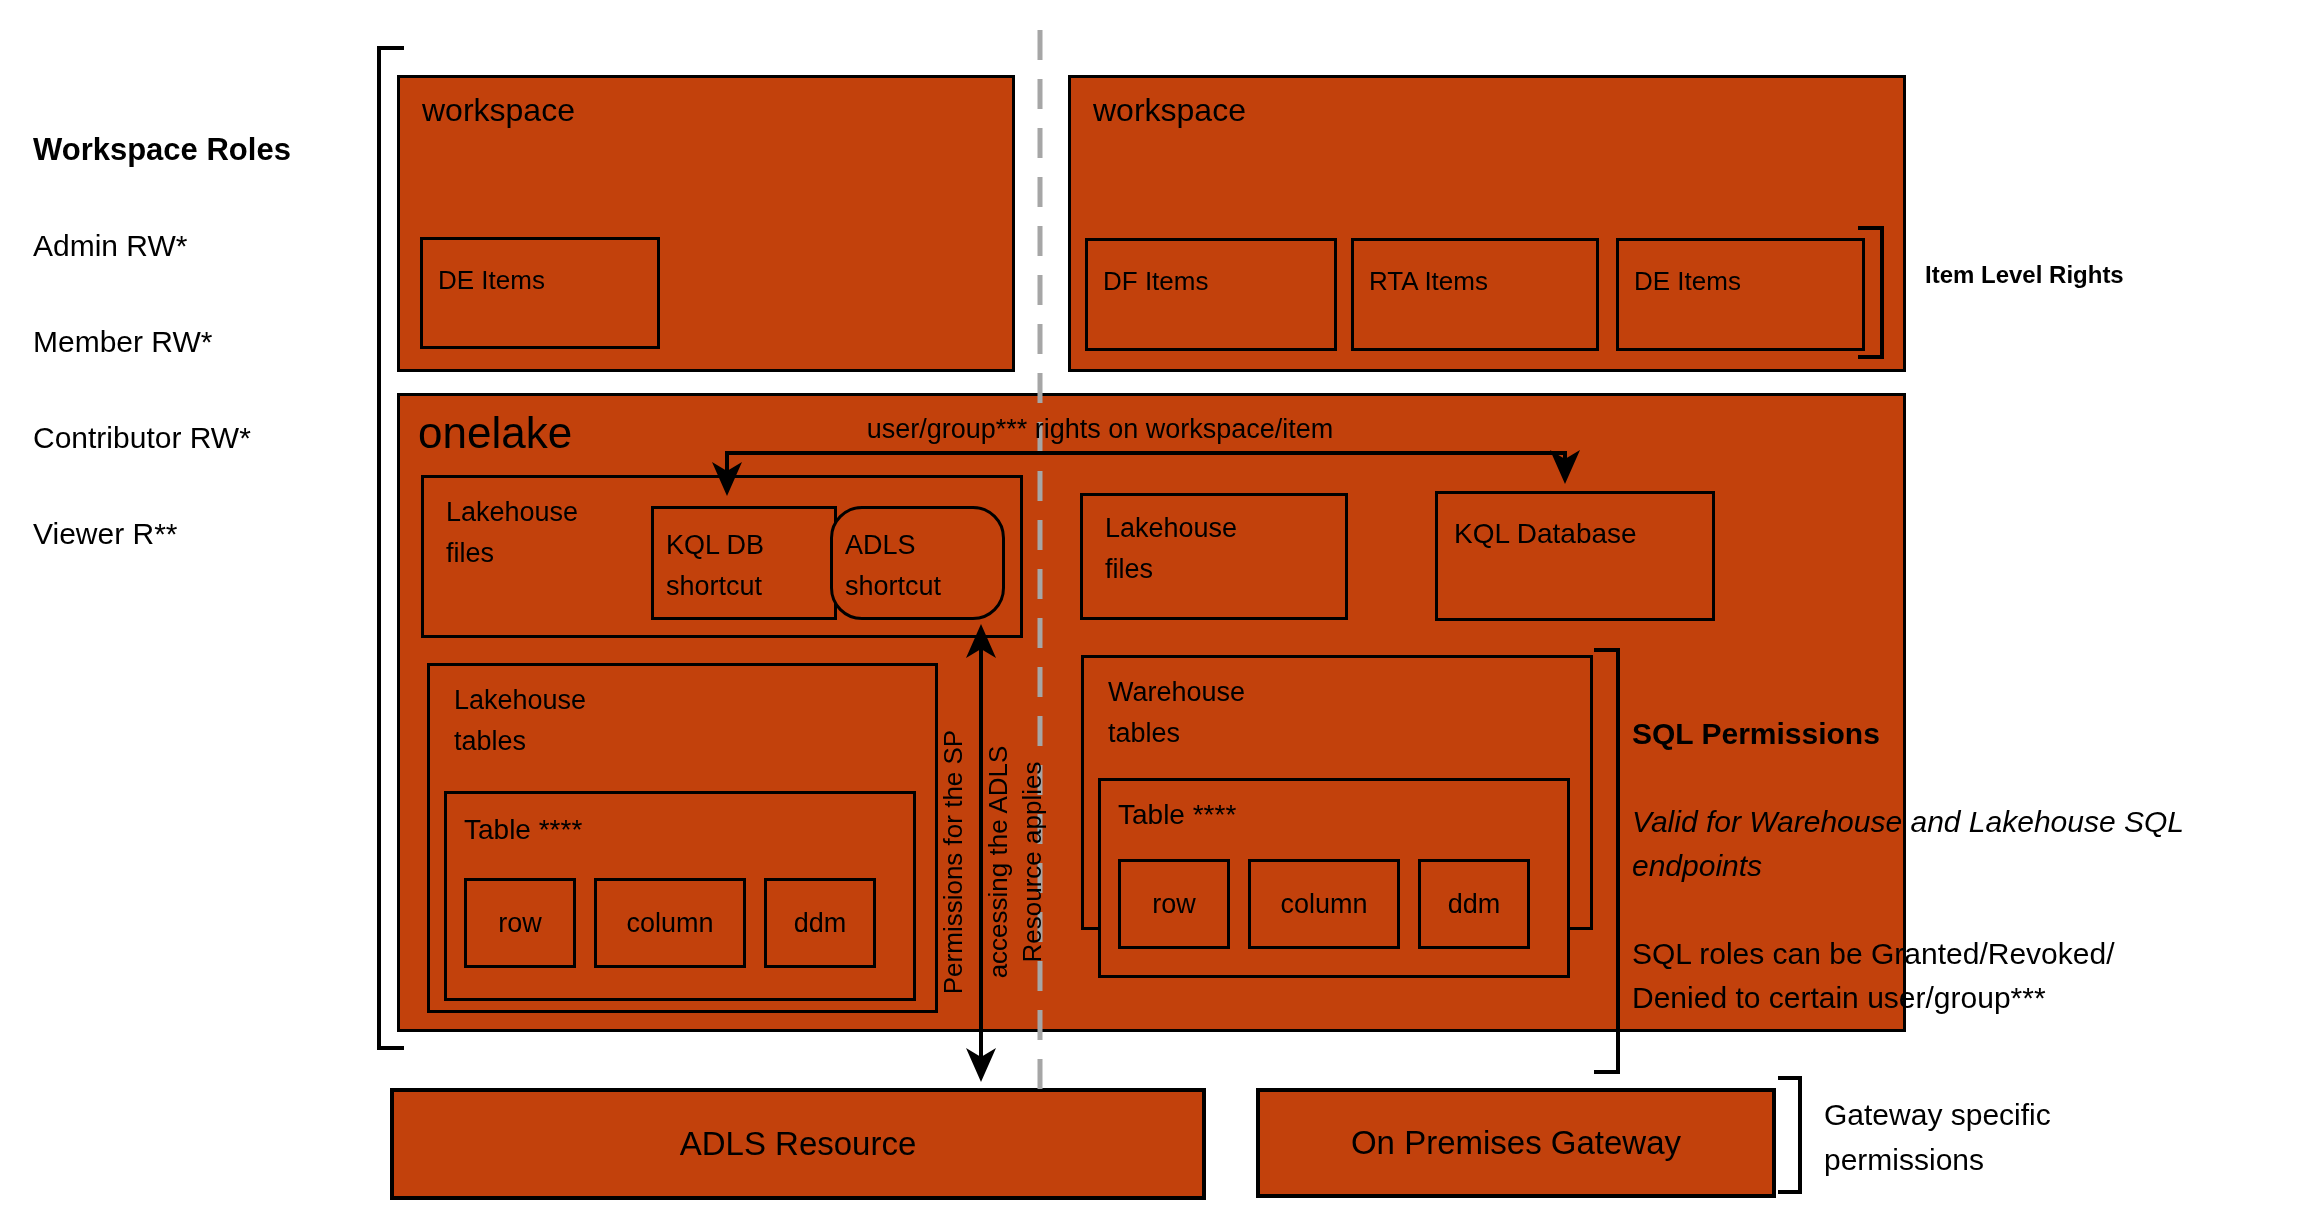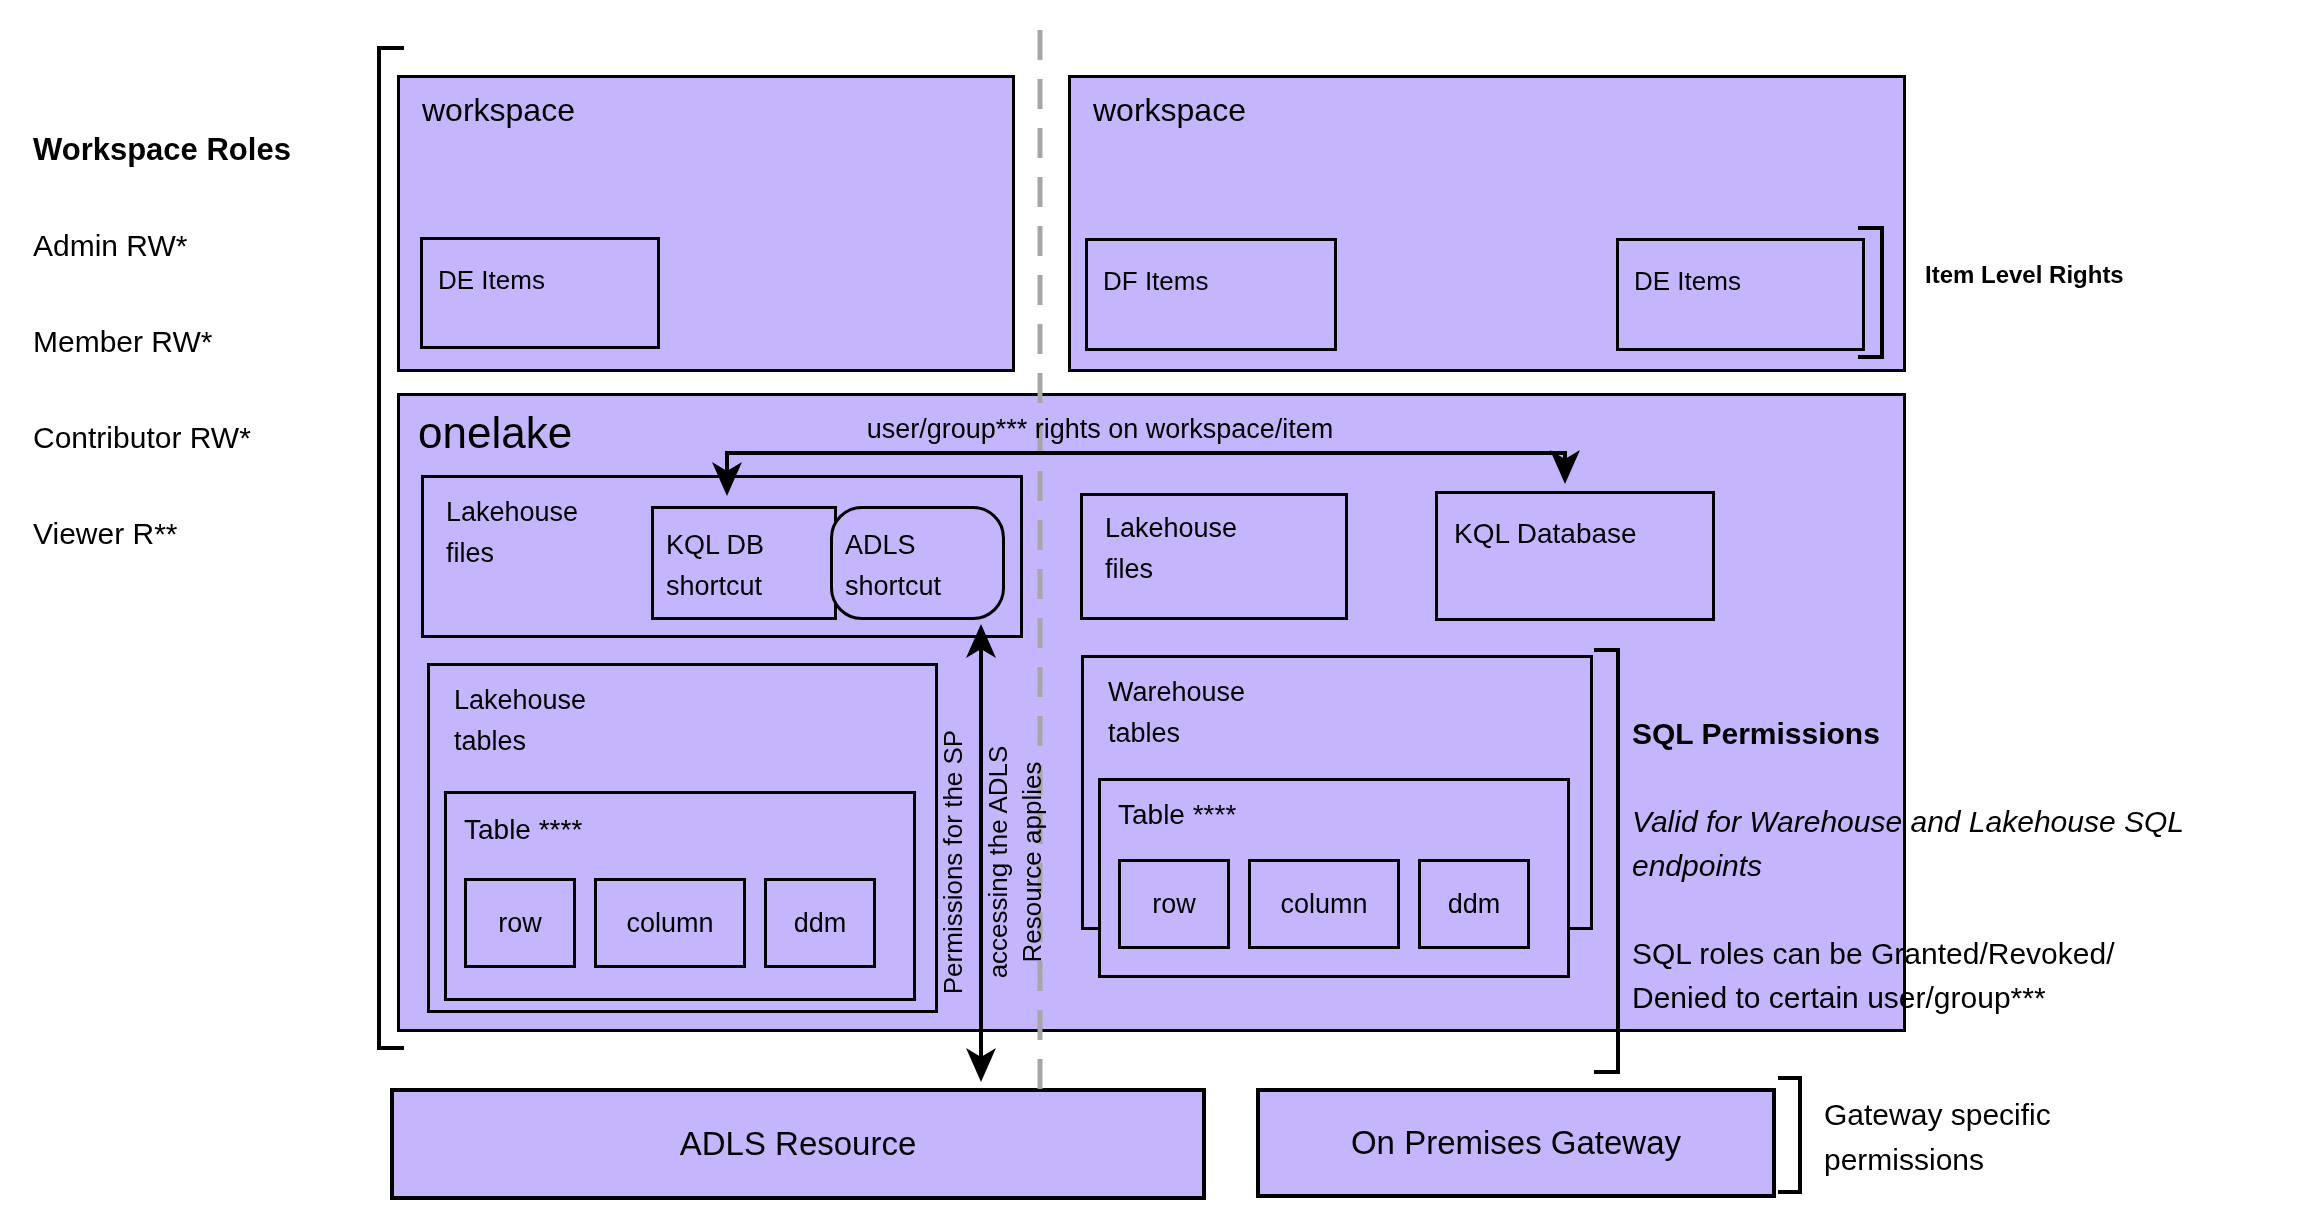--- a/index.html
+++ b/index.html
@@ -1,20 +1,20 @@
 <!DOCTYPE html>
 <html><head>
 <meta charset="utf-8">
 <style>
   html,body{margin:0;padding:0;background:#ffffff;}
   .stage{
     position:relative;width:2315px;height:1229px;background:#ffffff;
     font-family:"Liberation Sans",sans-serif;color:#000;overflow:hidden;
   }
-  .box{position:absolute;border:3px solid #000;background:#c4b5fd;box-sizing:border-box;}
+  .box{position:absolute;border:3px solid #000;background:#c2410c;box-sizing:border-box;}
   .box.thick{border-width:4px;}
   .lbl{position:absolute;white-space:pre-line;line-height:1.4;}
   .center-lbl{display:flex;align-items:center;justify-content:center;position:absolute;inset:0;}
   svg.overlay{position:absolute;left:0;top:0;z-index:5;pointer-events:none;}
   .toplabel{z-index:6;}
   .vnote{
     position:absolute;z-index:6;white-space:nowrap;font-size:26px;
     transform:translate(-50%,-50%) rotate(-90deg);
   }
   .bk{fill:none;stroke:#000;stroke-width:4;}
@@ -38,20 +38,23 @@
     <div class="lbl" style="left:22px;top:10px;font-size:32px;">workspace</div>
     <div class="box" style="left:20px;top:159px;width:240px;height:112px;">
       <div class="lbl" style="left:15px;top:22px;font-size:26px;">DE Items</div>
     </div>
   </div>
 
   <div class="box" style="left:1068px;top:75px;width:838px;height:297px;">
     <div class="lbl" style="left:22px;top:10px;font-size:32px;">workspace</div>
     <div class="box" style="left:14px;top:160px;width:252px;height:113px;">
       <div class="lbl" style="left:15px;top:22px;font-size:26px;">DF Items</div>
+    </div>
+    <div class="box" style="left:280px;top:160px;width:248px;height:113px;">
+      <div class="lbl" style="left:15px;top:22px;font-size:26px;">RTA Items</div>
     </div>
     <div class="box" style="left:545px;top:160px;width:249px;height:113px;">
       <div class="lbl" style="left:15px;top:22px;font-size:26px;">DE Items</div>
     </div>
   </div>
 
   <div class="lbl toplabel" style="left:1925px;top:258px;font-size:24px;font-weight:bold;">Item Level Rights</div>
 
   <div class="box" style="left:397px;top:393px;width:1509px;height:639px;">
     <div class="lbl" style="left:18px;top:6px;font-size:44px;">onelake</div>

